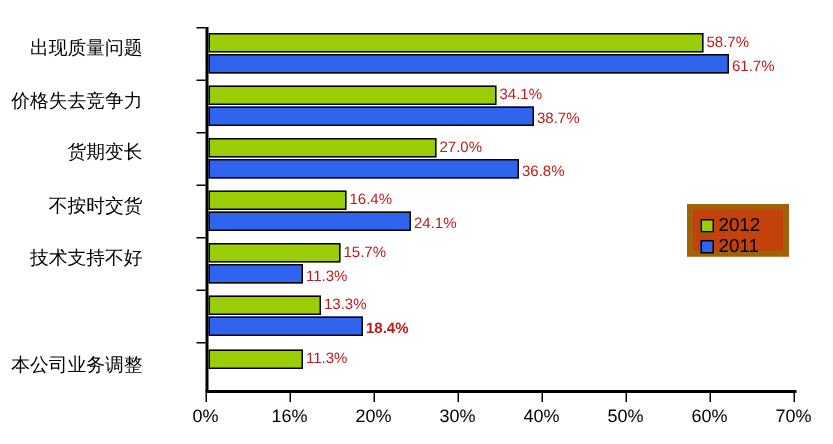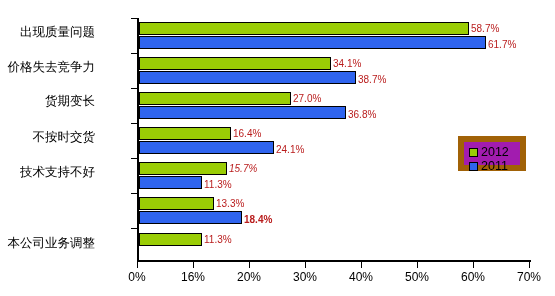--- a/index.html
+++ b/index.html
@@ -104,22 +104,22 @@
     color: #b91c1c;
   }
 
   
   #legend {
     position: absolute;
     left: 458px;
     top: 136px;
     width: 68px;
     height: 35px;
-    border: 6px solid #a16207;
-    background: #a21caf;
+    border: 4px solid #a16207;
+    background: #c2410c;
     box-sizing: border-box;
     padding: 3px 0 0 5px;
   }
   .legend-row {
     display: flex;
     align-items: center;
     height: 14px;
   }
   .legend-swatch {
     width: 9px;
@@ -173,21 +173,21 @@
   <div class="bar-value" style="top:92px; left:293px;">27.0%</div>
   <div class="bar s2011" style="top:106px; width:207px;"></div>
   <div class="bar-value" style="top:108px; left:348px;">36.8%</div>
 
   <div class="bar s2012" style="top:127px; width:92px;"></div>
   <div class="bar-value" style="top:127px; left:233px;">16.4%</div>
   <div class="bar s2011" style="top:141px; width:135px;"></div>
   <div class="bar-value" style="top:143px; left:276px;">24.1%</div>
 
   <div class="bar s2012" style="top:162px; width:88px;"></div>
-  <div class="bar-value" style="top:162px; left:229px;font-style:italic;">15.7%</div>
+  <div class="bar-value" style="top:162px; left:229px;">15.7%</div>
   <div class="bar s2011" style="top:176px; width:63px;"></div>
   <div class="bar-value" style="top:178px; left:204px;">11.3%</div>
 
   <div class="bar s2012" style="top:197px; width:75px;"></div>
   <div class="bar-value" style="top:197px; left:216px;">13.3%</div>
   <div class="bar s2011" style="top:211px; width:103px;"></div>
   <div class="bar-value" style="top:213px; left:244px;font-weight:bold;">18.4%</div>
 
   <div class="bar s2012" style="top:233px; width:63px;"></div>
   <div class="bar-value" style="top:233px; left:204px;">11.3%</div>

